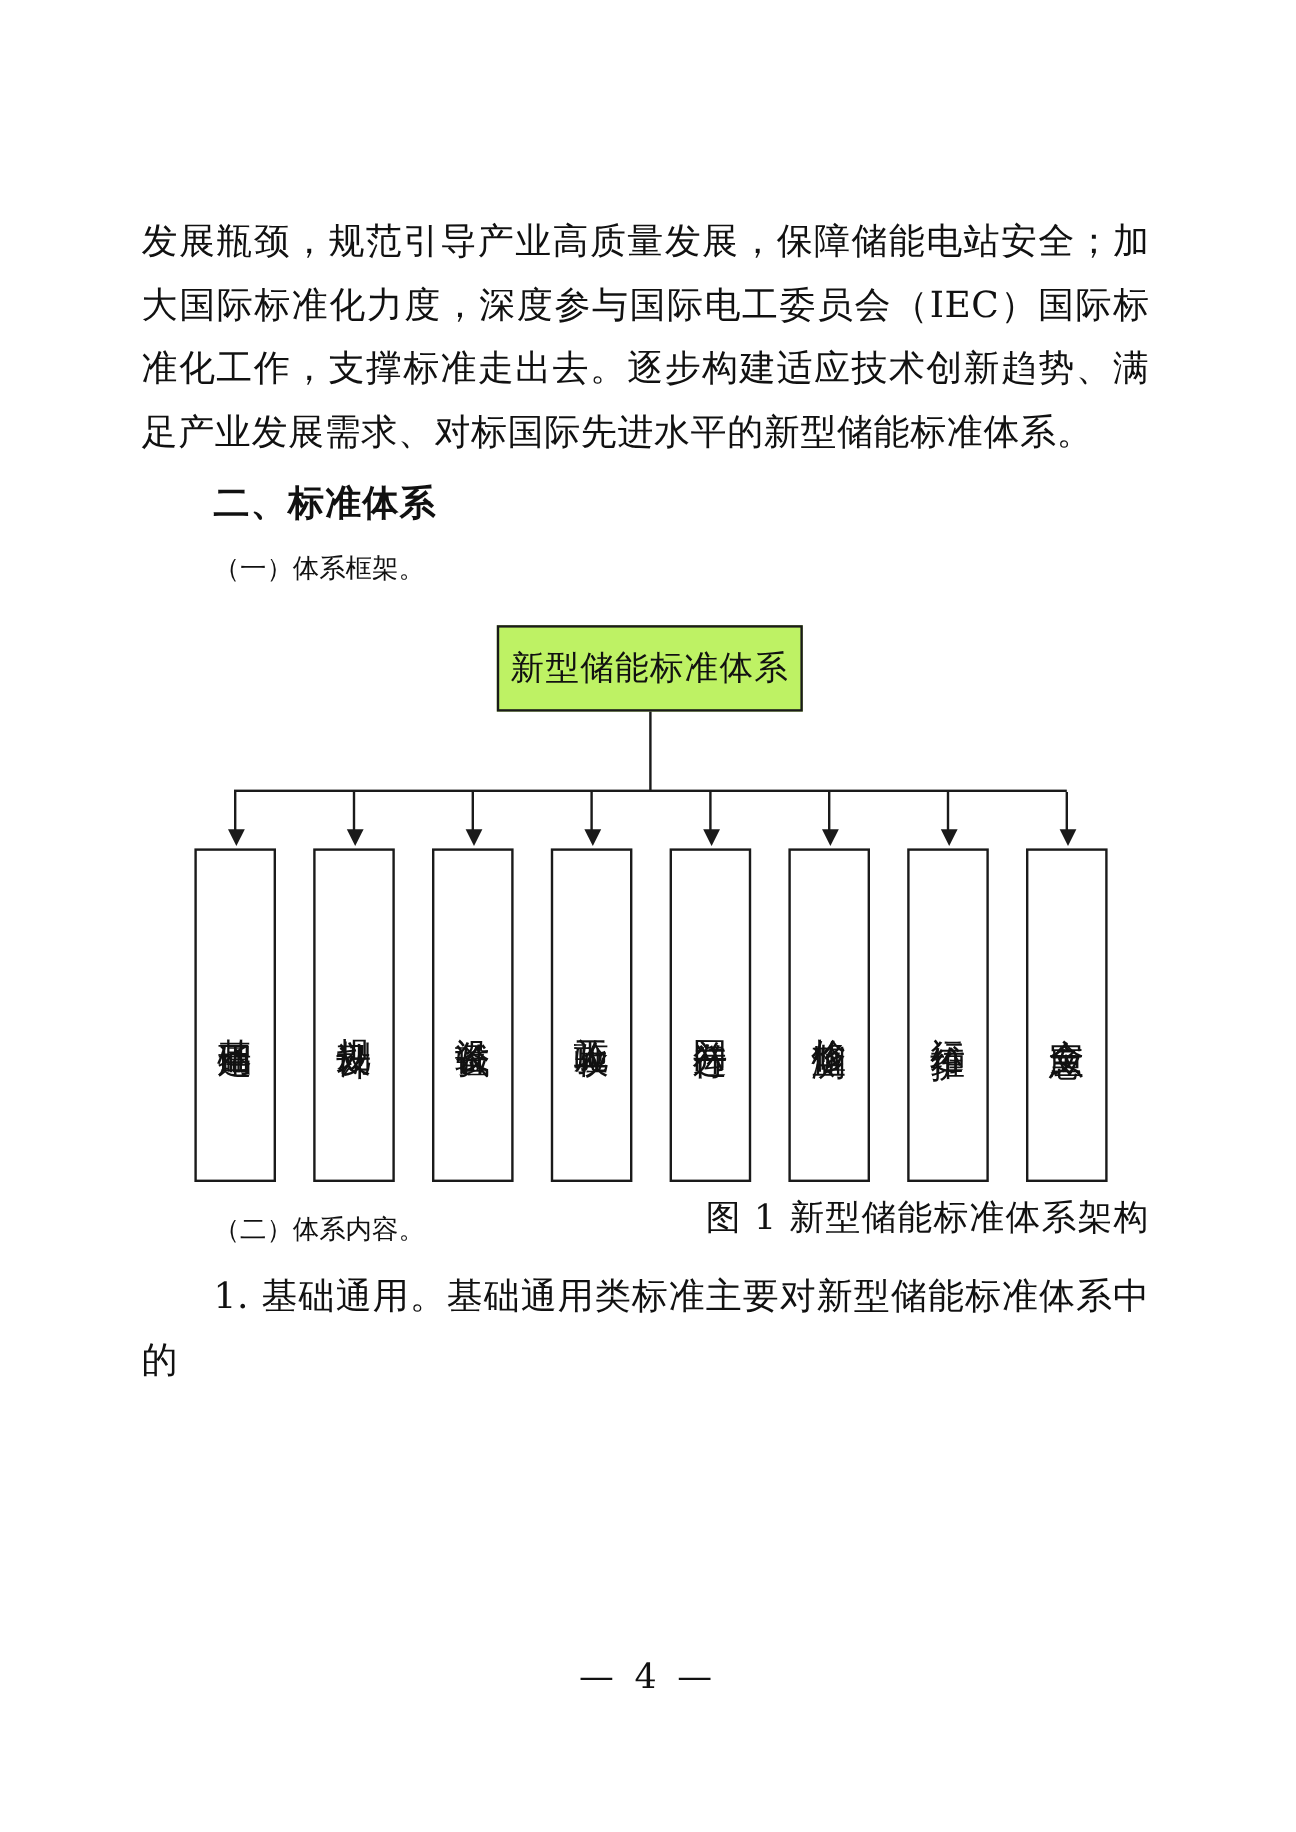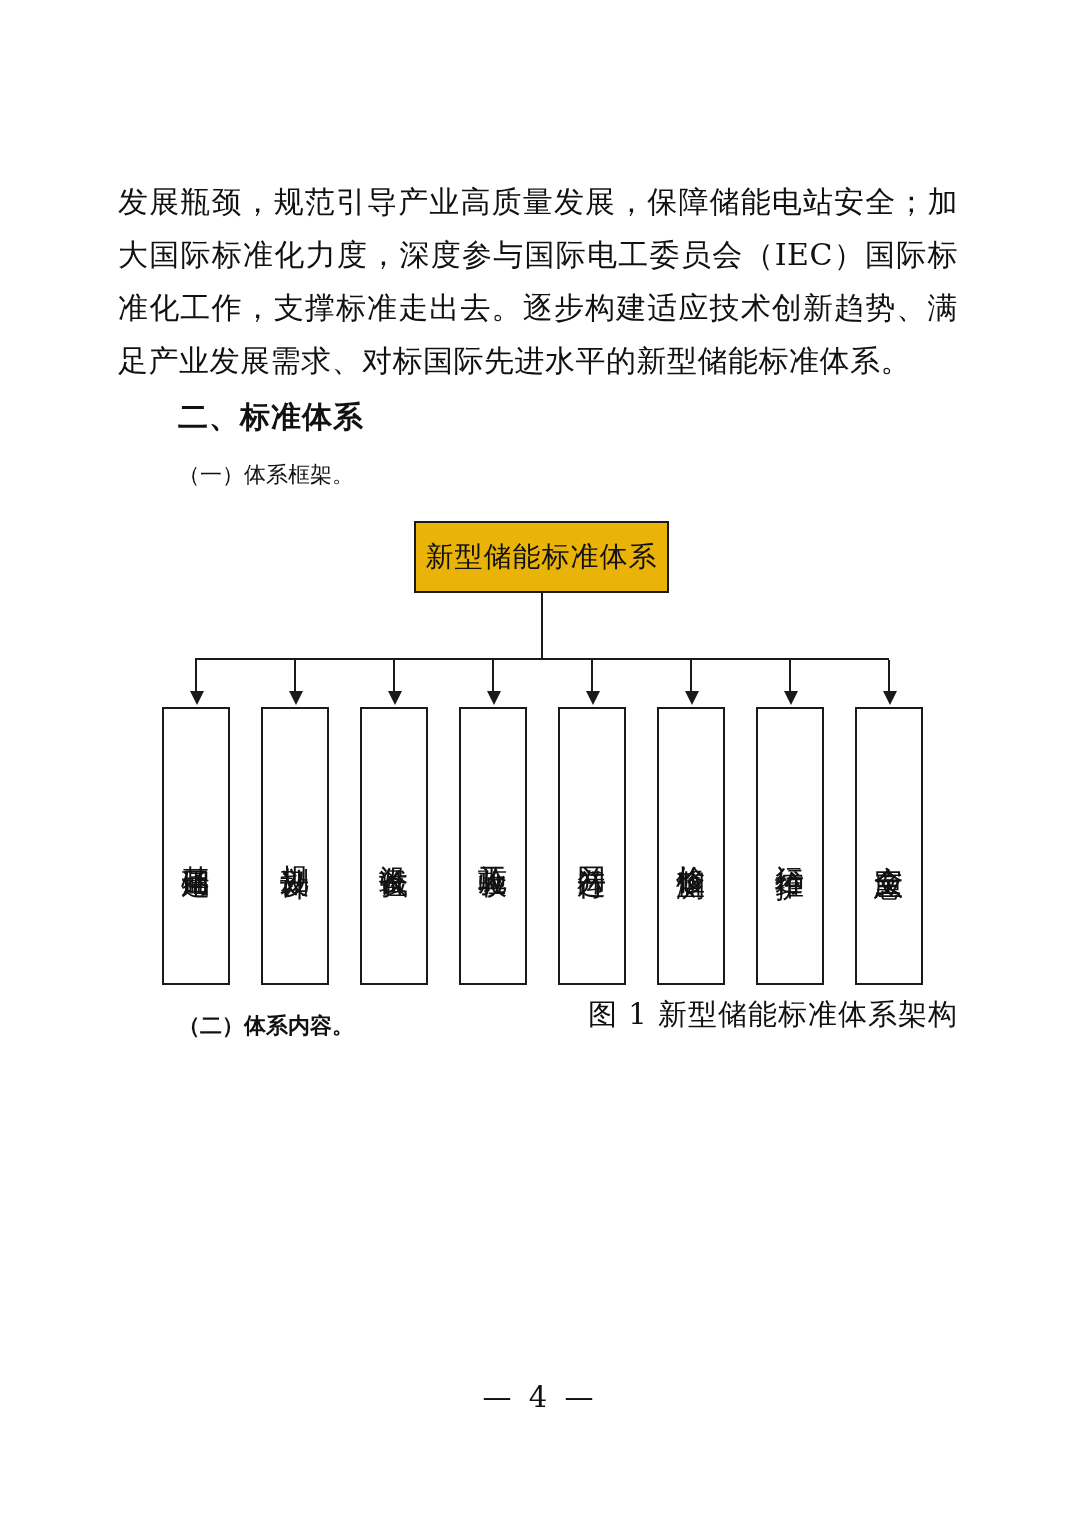--- a/index.html
+++ b/index.html
@@ -37,21 +37,21 @@
     text-indent: 0;
   }
   p.indent {
     text-indent: 60px;
   }
   h2.section-heading {
     margin: 6px 0 2px 0;
     font-size: 30px;
     line-height: 53px;
     font-weight: bold;
-    font-family: Liberation Mono, monospace;
+    font-family: Liberation Serif, serif;
     text-indent: 60px;
     letter-spacing: 1px;
   }
   p.sub-heading {
     margin: 0 0 2px 0;
     font-size: 22px;
     line-height: 53px;
     text-indent: 60px;
   }
 
@@ -68,21 +68,21 @@
     top: 2px;
     width: 255px;
     height: 72px;
     border: 2px solid #1a1a1a;
     box-sizing: border-box;
     display: flex;
     align-items: center;
     justify-content: center;
     font-size: 28px;
     letter-spacing: 1px;
-    background: #eab308;
+    background: #bef264;
   }
   .vline-root {
     position: absolute;
     left: 423px;
     top: 74px;
     width: 2px;
     height: 66px;
     background: #1a1a1a;
   }
   .hbus {
@@ -134,21 +134,20 @@
     left: 0;
     top: 476px;
     width: 840px;
     text-align: right;
     font-size: 29px;
     letter-spacing: 1px;
   }
 
   .after-figure {
     margin-top: 64px;
-    font-weight: bold;
   }
 
   .page-number {
     position: absolute;
     left: 0;
     top: 1380px;
     width: 1080px;
     text-align: center;
     font-size: 29px;
     letter-spacing: 4px;
@@ -222,17 +221,18 @@
       <div class="arrow" style="left:771px;"></div>
       <div class="leaf-box" style="left:737px;">
         <span class="leaf-label">安全应急</span>
       </div>
 
       <div class="fig-caption">图 1  新型储能标准体系架构</div>
     </div>
 
     <p class="sub-heading after-figure">（二）体系内容。</p>
 
+    <p class="body-par indent">1. 基础通用。基础通用类标准主要对新型储能标准体系中的</p>
 
   </div>
 
   <div class="page-number">— 4 —</div>
 </div>
 
 </body></html>

